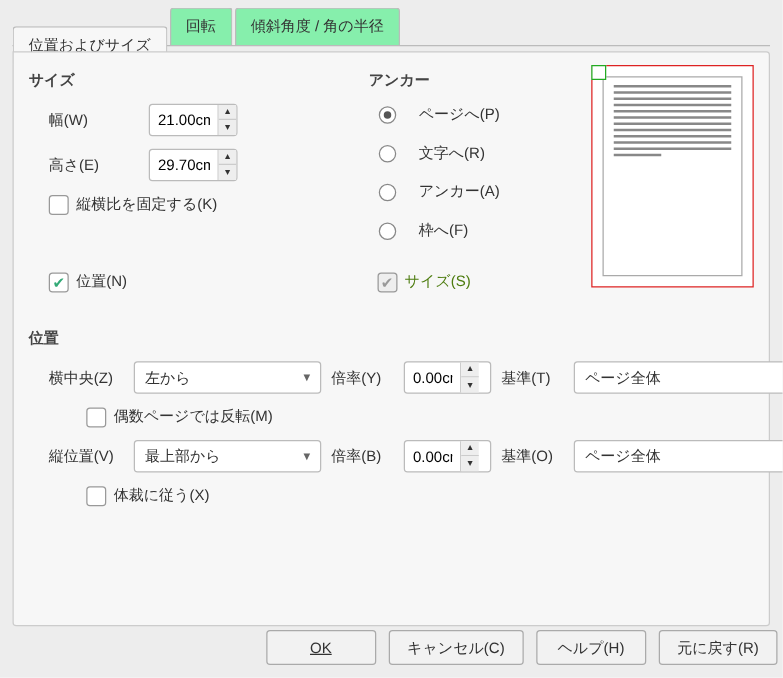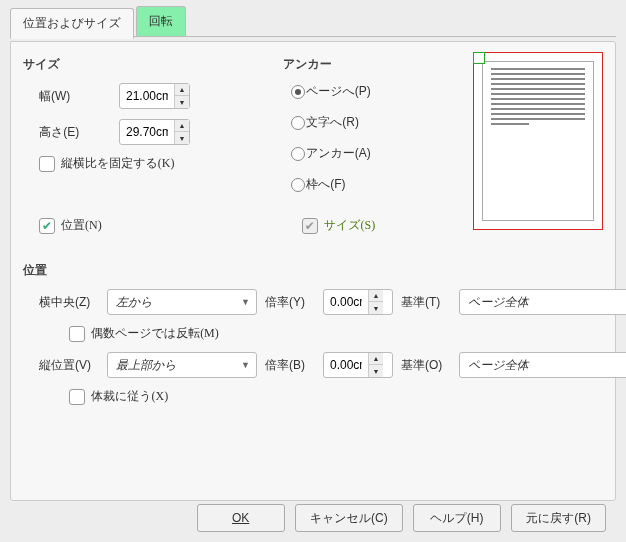--- a/index.html
+++ b/index.html
@@ -27,21 +27,21 @@
     border-bottom: none;
     background: #86efac;
     margin-right: 2px;
     border-radius: 3px 3px 0 0;
     cursor: pointer;
   }
   .tab.active {
     background: #f7f7f7;
     font-weight: normal;
     position: relative;
-    top: 2px;
+    top: 15px;
     border-bottom: 1px solid #f7f7f7;
     margin-bottom: -1px;
   }
   .content-frame {
     border: 1px solid #ccc;
     background: #f7f7f7;
     padding: 10px 12px 2px 12px;
     border-radius: 0 3px 3px 3px;
     height: 460px;
     position: relative;
@@ -87,44 +87,43 @@
     align-items: center;
     justify-content: center;
     font-size: 7px;
     line-height: 1;
     background: #eee;
     cursor: pointer;
   }
   .spin-btn:first-child { border-bottom: 1px solid #ccc; }
   .chk {
     display: flex;
-    align-items: flex-end;
+    align-items: center;
     gap: 6px;
-    font-family: Liberation Serif, serif;
   }
   .chkbox {
     width: 16px;
     height: 16px;
     border: 1px solid #999;
     border-radius: 3px;
     background: #fff;
     display: flex;
     align-items: center;
     justify-content: center;
     font-size: 12px;
     color: #3a7;
   }
   .chkbox.disabled {
     background: #eee;
     color: #999;
   }
   .radio-row {
     display: flex;
     align-items: center;
-    gap: 1px;
+    gap: 18px;
     margin-bottom: 14px;
     margin-left: 8px;
   }
   .radio {
     width: 14px;
     height: 14px;
     border: 1px solid #888;
     border-radius: 50%;
     display: flex;
     align-items: center;
@@ -136,21 +135,21 @@
     width: 6px;
     height: 6px;
     background: #555;
     border-radius: 50%;
   }
   .top-cols {
     display: flex;
     gap: 20px;
   }
   .col-size { width: 240px; }
-  .col-anchor { flex: 1; }
+  .col-anchor { flex: 1; margin-left: 12px; }
   .preview {
     position: absolute;
     top: 10px;
     right: 12px;
     width: 130px;
     height: 178px;
     border: 1px solid #d22;
     background: #fff;
     padding: 8px;
   }
@@ -178,38 +177,37 @@
   .select {
     height: 26px;
     border: 1px solid #bbb;
     border-radius: 3px;
     background: #fff;
     display: inline-flex;
     align-items: center;
     justify-content: space-between;
     padding: 0 6px 0 8px;
     cursor: pointer;
-    font-style: italic;
   }
   .select .caret {
     font-size: 9px;
     color: #666;
     margin-left: 6px;
   }
   .pos-grid {
     display: grid;
     grid-template-columns: 60px 150px 50px 70px 50px 190px;
     align-items: center;
     row-gap: 10px;
     column-gap: 8px;
   }
   .footer {
     position: absolute;
     bottom: 10px;
-    right: 20px;
+    right: 4px;
     display: flex;
     gap: 10px;
   }
   .btn {
     min-width: 88px;
     height: 28px;
     border: 1px solid #aaa;
     border-radius: 3px;
     background: #f2f2f2;
     display: flex;
@@ -220,20 +218,21 @@
   }
   u { text-decoration: underline; }
 </style>
 </head>
 <body>
 
 <div class="dialog">
   <div class="tabs">
     <div class="tab active">位置およびサイズ</div>
     <div class="tab">回転</div>
+    <div class="tab">傾斜角度 / 角の半径</div>
   </div>
 
   <div class="content-frame">
 
     <div class="top-cols">
 
       <div class="col-size">
         <div class="heading">サイズ</div>
 
         <div class="row indent">

